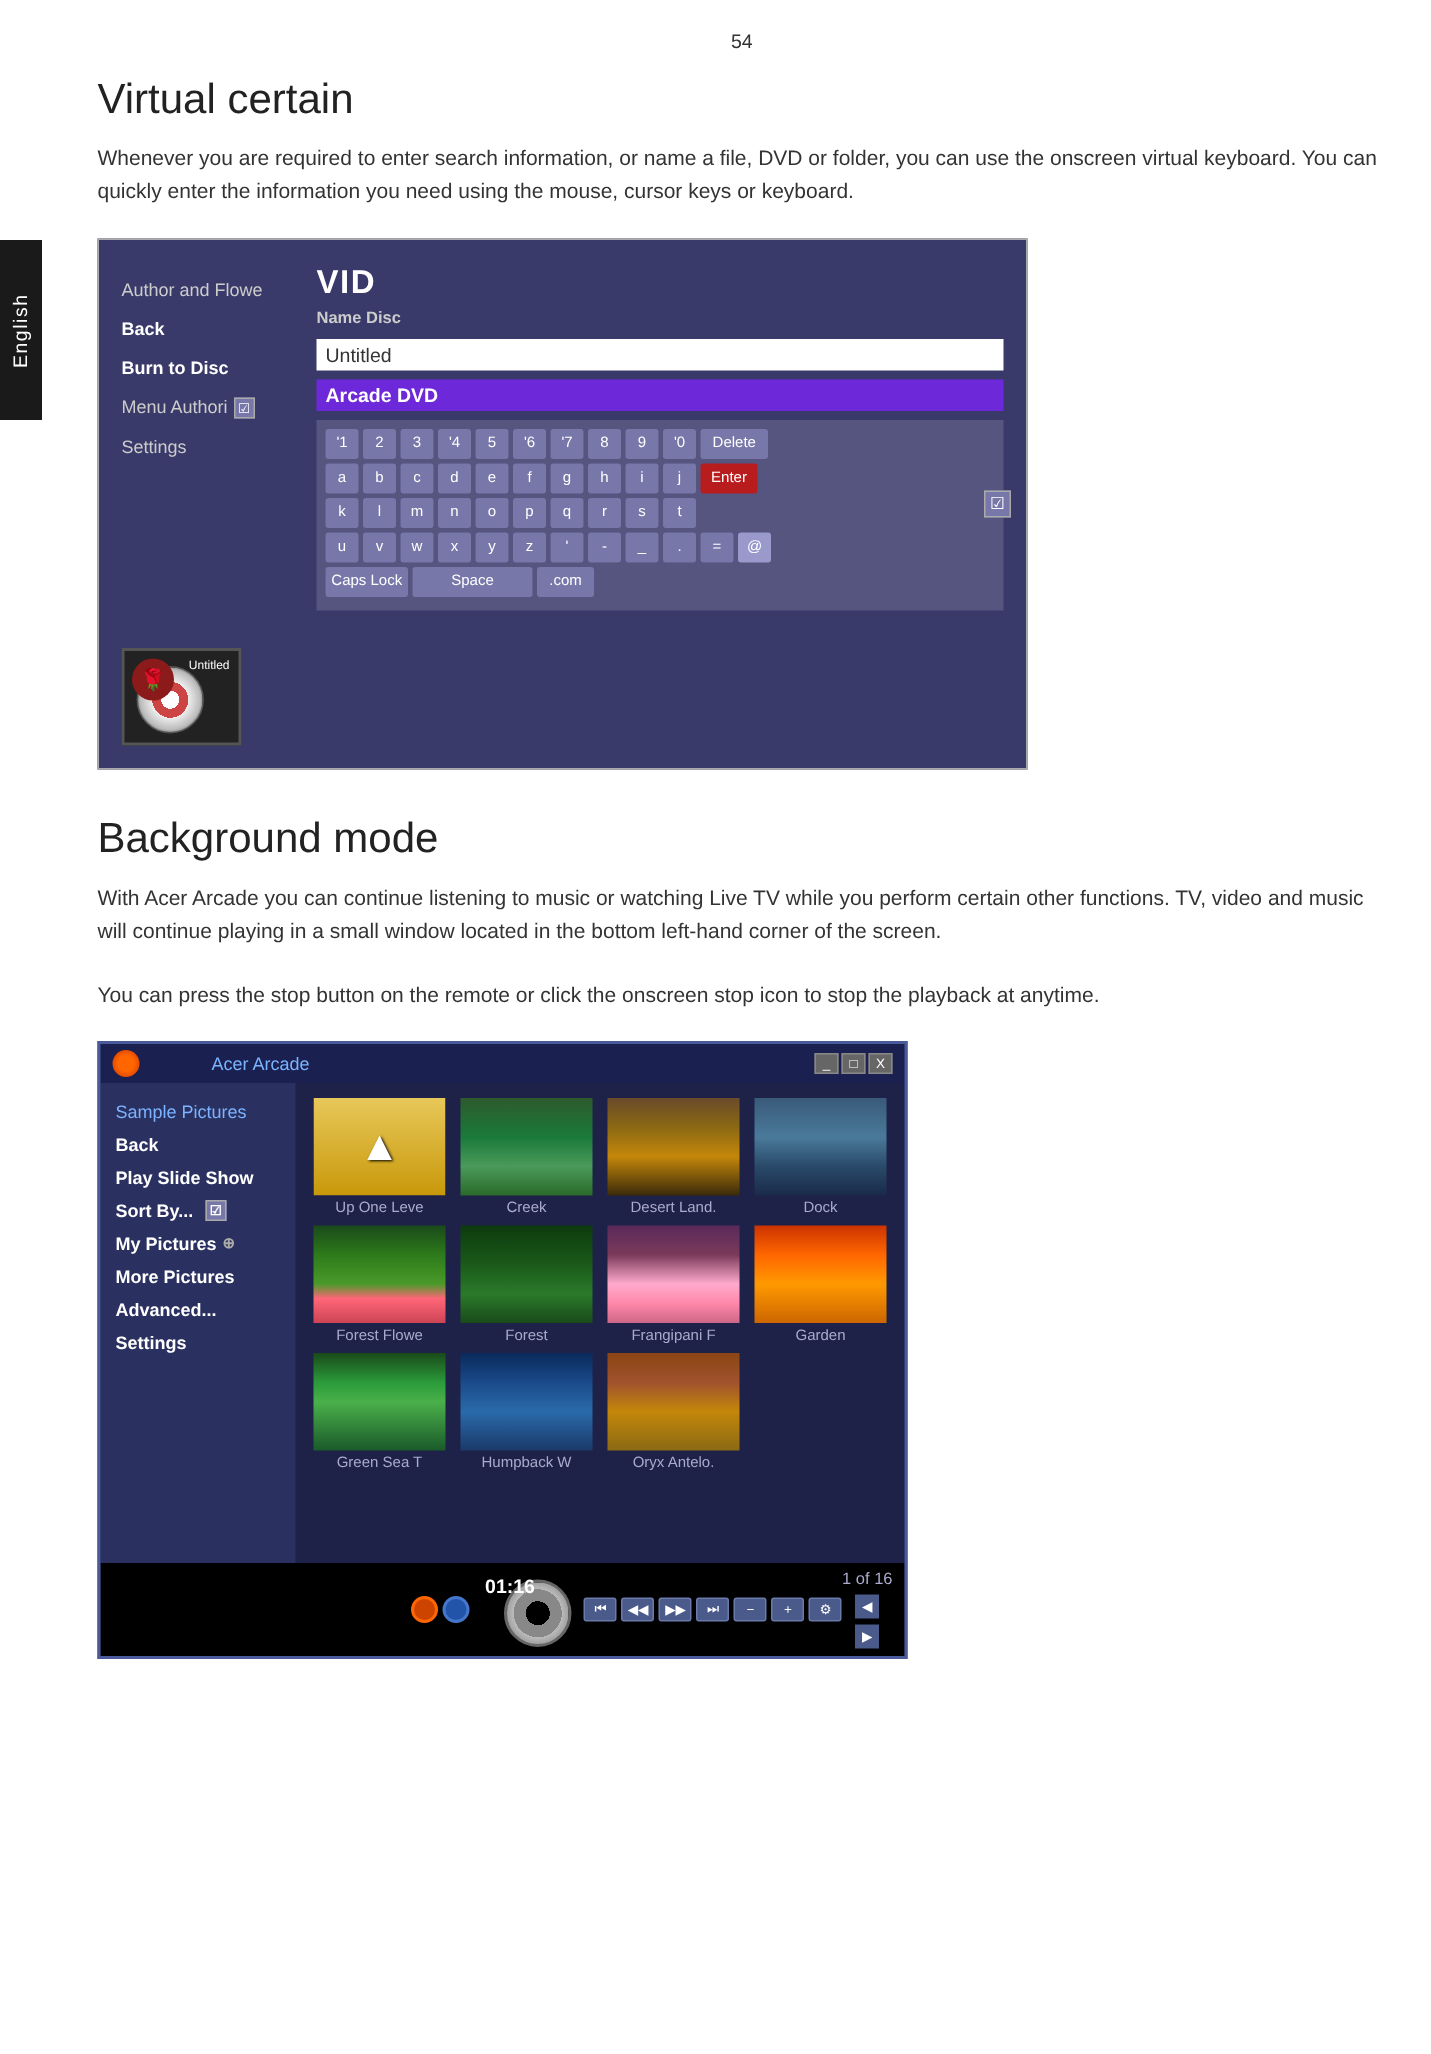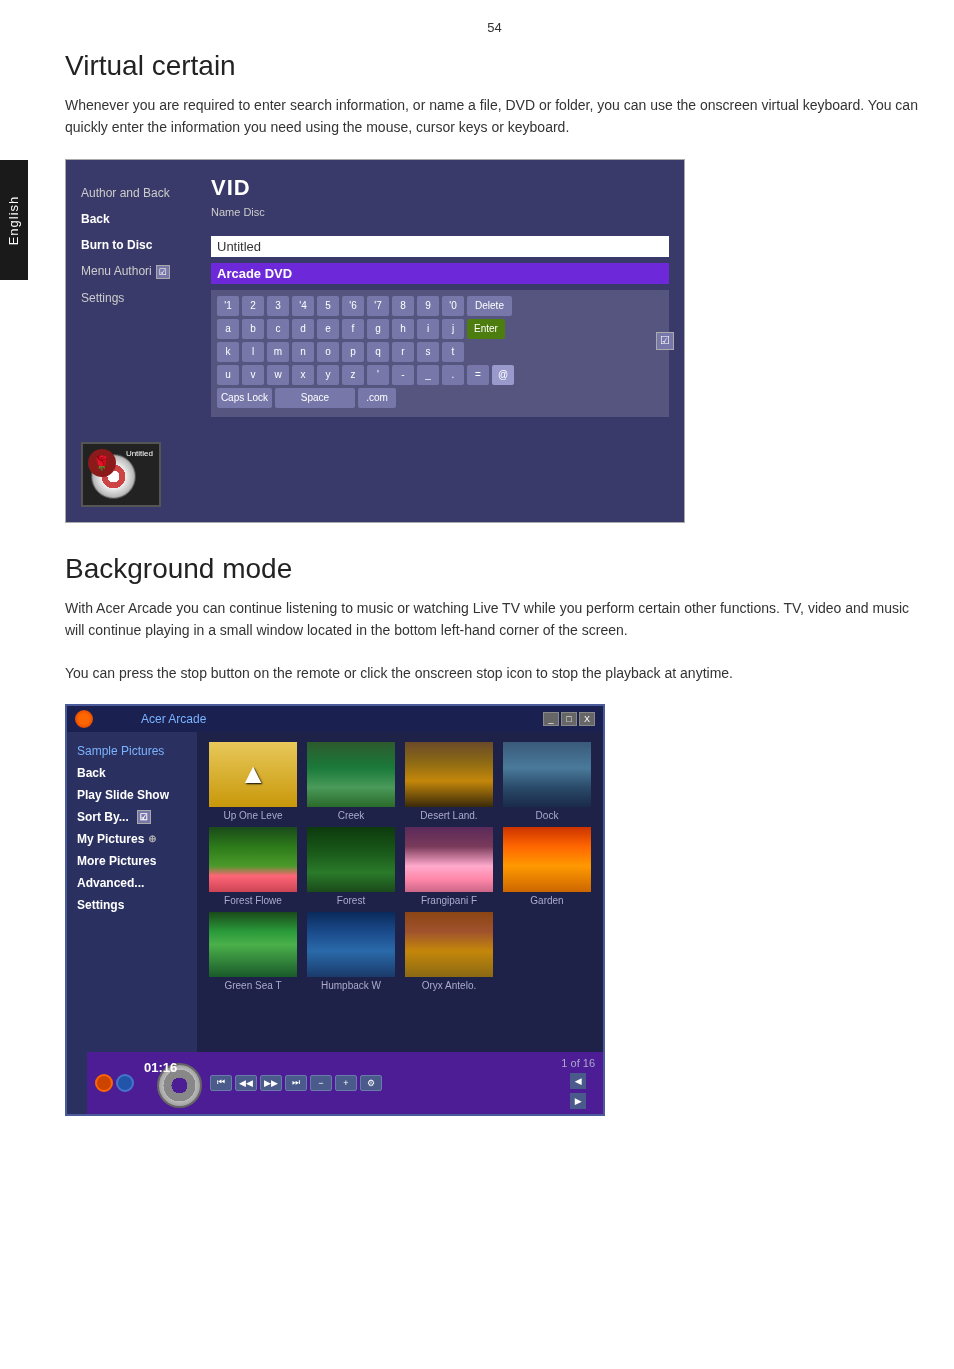--- a/index.html
+++ b/index.html
@@ -105,21 +105,22 @@
       color: #fff;
       font-size: 22px;
       font-weight: bold;
       letter-spacing: 1px;
       margin-bottom: 5px;
     }
 
     .vk-name-label {
       color: #ccc;
       font-size: 11px;
-      margin-bottom: 18px;
+      margin-bottom: 8px;
+      font-weight: bold;
     }
 
     .vk-input-box {
       background: #fff;
       color: #333;
       font-size: 13px;
       padding: 3px 6px;
       margin-bottom: 6px;
       width: 100%;
     }
@@ -158,21 +159,21 @@
       justify-content: center;
       border-radius: 2px;
       cursor: pointer;
       padding: 0 3px;
     }
     .vk-key-delete {
       min-width: 45px;
     }
     .vk-key-enter {
       min-width: 38px;
-      background: #4d7c0f;
+      background: #b91c1c;
     }
     .vk-key-caps {
       min-width: 55px;
     }
     .vk-key-space {
       min-width: 80px;
     }
     .vk-key-dotcom {
       min-width: 38px;
     }
@@ -383,26 +384,25 @@
     }
     .thumb-humpback {
       background: linear-gradient(180deg, #0a2a5a 0%, #1a4a8a 30%, #2a6aaa 60%, #1a3a6a 100%);
     }
     .thumb-oryx {
       background: linear-gradient(180deg, #8b4513 0%, #a0522d 30%, #c4870a 60%, #8b6914 100%);
     }
 
     
     .arcade-bottom {
-      background: #4c1d95;
+      background: #000000;
       padding: 5px 8px;
       display: flex;
       align-items: center;
-      justify-content: space-between;
-      margin-left: 20px;
+      justify-content: flex-end;
     }
 
     .arcade-disc-area {
       display: flex;
       align-items: center;
       gap: 8px;
     }
 
     .arcade-controls {
       display: flex;
@@ -473,21 +473,21 @@
   <div class="page-number">54</div>
 
   <section>
     <h2>Virtual certain</h2>
     <p class="intro-text">Whenever you are required to enter search information, or name a file, DVD or folder, you can use the onscreen virtual keyboard. You can quickly enter the information you need using the mouse, cursor keys or keyboard.</p>
 
     <div class="vk-screenshot">
       <div class="vk-layout">
 
         <div class="vk-sidebar">
-          <div class="vk-sidebar-item">Author and Back</div>
+          <div class="vk-sidebar-item">Author and Flowe</div>
           <div class="vk-sidebar-item bold">Back</div>
           <div class="vk-sidebar-item bold">Burn to Disc</div>
           <div class="vk-sidebar-item">
             Menu Authori<span class="vk-sidebar-icon">
                 <span class="checkbox-icon">☑</span>
               </span>
           </div>
           <div class="vk-sidebar-item">Settings</div>
         </div>
 

